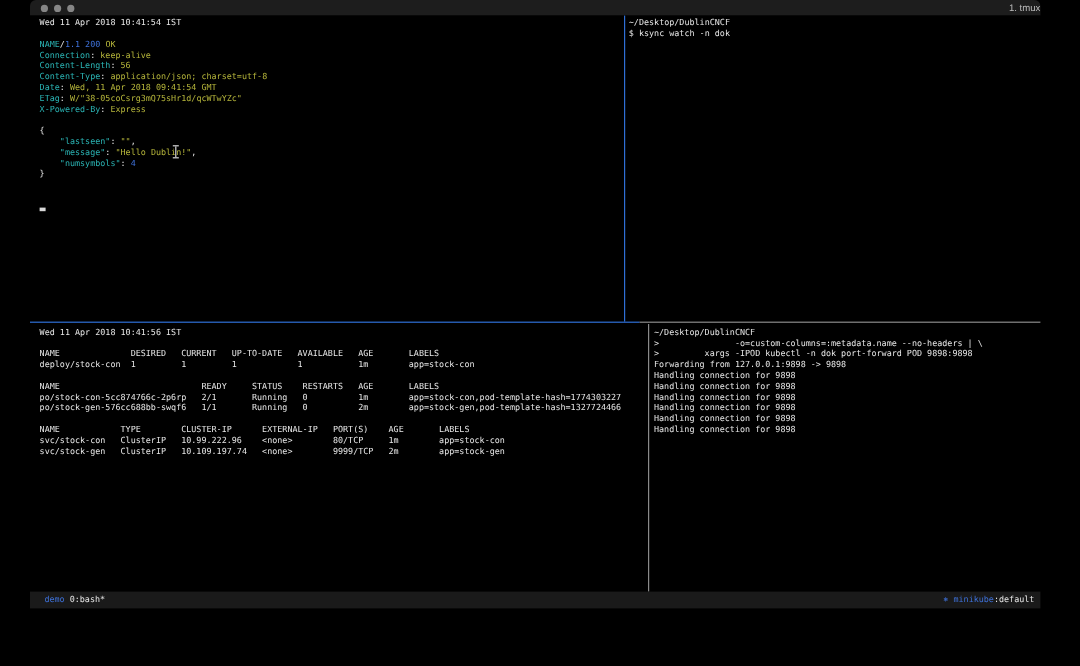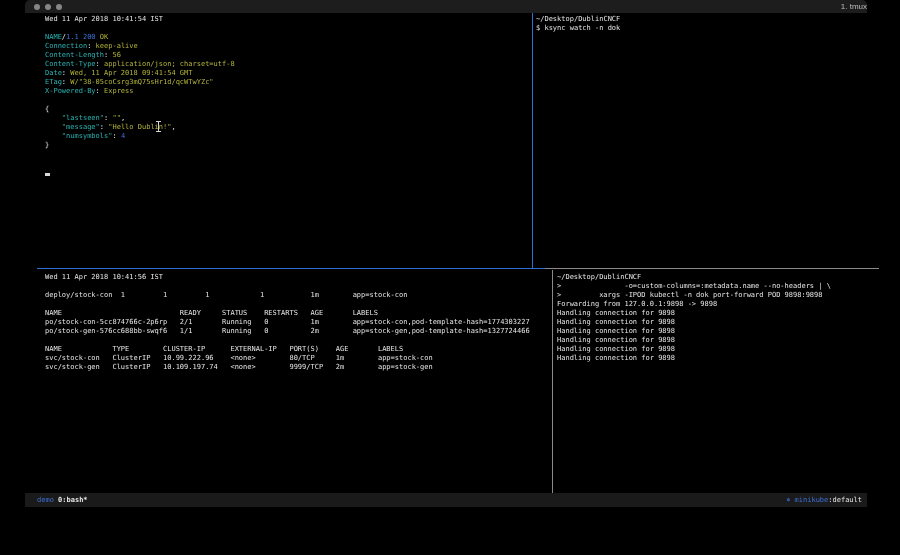--- a/index.html
+++ b/index.html
@@ -5,37 +5,37 @@
   html,body{margin:0;padding:0;background:#000;}
   body{width:900px;height:555px;overflow:hidden;position:relative;
        font-family:"DejaVu Sans Mono","Liberation Mono",monospace;}
   .window{position:absolute;left:25px;top:0;width:842px;height:507px;background:#000;}
   .titlebar{position:absolute;left:0;top:0;right:0;height:13px;background:#1d1d1d;
             border-radius:5px 5px 0 0;display:flex;align-items:center;}
   .lights{position:absolute;left:9px;top:0;height:13px;display:flex;align-items:center;gap:5px;}
   .light{width:6px;height:6px;border-radius:50%;background:#868686;display:inline-block;}
   .wtitle{width:100%;text-align:right;color:#bdbdbd;
           font-family:"Liberation Sans","DejaVu Sans",sans-serif;font-size:8px;line-height:13px;}
-  .term{position:absolute;left:12px;top:13px;right:0;height:392px;background:#000;}
+  .term{position:absolute;left:0;top:13px;right:0;height:392px;background:#000;}
   .pane{position:absolute;font-size:7px;line-height:9px;}
   .tline{height:9px;white-space:pre;}
   .pane-tl{left:8px;top:2px;}
   .pane-tr{left:499px;top:2px;}
   .pane-bl{left:8px;top:260px;}
   .pane-br{left:520px;top:260px;}
   .divider{position:absolute;}
   .div-v-top{left:495px;top:0;width:1px;height:255px;background:var(--divider_active);}
   .div-h-left{left:0;top:255px;width:508px;height:1px;background:var(--divider_active);}
   .div-h-right{left:508px;top:255px;width:334px;height:1px;background:var(--divider);}
   .div-v-bottom{left:515px;top:257px;width:1px;height:223px;background:var(--divider);}
   .c-fg{color:var(--fg);}
   .c-cyan{color:var(--cyan);}
   .c-yellow{color:var(--yellow);}
   .c-blue{color:var(--blue);}
-  .c-boldfg{color:var(--fg);font-weight:bold;}
+  .c-boldfg{color:var(--fg);font-weight:normal;}
   .c-cursor{display:inline-block;width:5px;height:2.5px;background:#d8d8d8;margin-top:5px;}
   .ibeam{position:absolute;left:119px;top:108px;width:5px;height:11px;}
   .ibeam::before{content:"";position:absolute;left:2px;top:1px;bottom:1px;width:1px;background:#d5d5d5;}
   .ibeam::after{content:"";position:absolute;left:0;right:0;top:0;height:1px;background:#d5d5d5;
                 box-shadow:0 10px 0 #d5d5d5;}
   .statusbar{position:absolute;left:0;bottom:0;right:0;height:14px;background:#1a1a1a;
              display:flex;justify-content:space-between;align-items:center;
              padding:0 5px 0 12px;box-sizing:border-box;font-size:7px;}
   .statusseg{white-space:pre;}
 </style>
@@ -73,20 +73,21 @@
         <div class="tline"></div>
         <div class="tline"><span class="c-cursor"></span></div>
       </div>
     <div class="pane pane-tr">
         <div class="tline"><span class="c-fg">~/Desktop/DublinCNCF</span></div>
         <div class="tline"><span class="c-fg">$ ksync watch -n dok</span></div>
       </div>
     <div class="pane pane-bl">
         <div class="tline"><span class="c-fg">Wed 11 Apr 2018 10:41:56 IST</span></div>
         <div class="tline"></div>
+        <div class="tline"><span class="c-fg">NAME              DESIRED   CURRENT   UP-TO-DATE   AVAILABLE   AGE       LABELS</span></div>
         <div class="tline"><span class="c-fg">deploy/stock-con  1         1         1            1           1m        app=stock-con</span></div>
         <div class="tline"></div>
         <div class="tline"><span class="c-fg">NAME                            READY     STATUS    RESTARTS   AGE       LABELS</span></div>
         <div class="tline"><span class="c-fg">po/stock-con-5cc874766c-2p6rp   2/1       Running   0          1m        app=stock-con,pod-template-hash=1774303227</span></div>
         <div class="tline"><span class="c-fg">po/stock-gen-576cc688bb-swqf6   1/1       Running   0          2m        app=stock-gen,pod-template-hash=1327724466</span></div>
         <div class="tline"></div>
         <div class="tline"><span class="c-fg">NAME            TYPE        CLUSTER-IP      EXTERNAL-IP   PORT(S)    AGE       LABELS</span></div>
         <div class="tline"><span class="c-fg">svc/stock-con   ClusterIP   10.99.222.96    &lt;none&gt;        80/TCP     1m        app=stock-con</span></div>
         <div class="tline"><span class="c-fg">svc/stock-gen   ClusterIP   10.109.197.74   &lt;none&gt;        9999/TCP   2m        app=stock-gen</span></div>
       </div>

